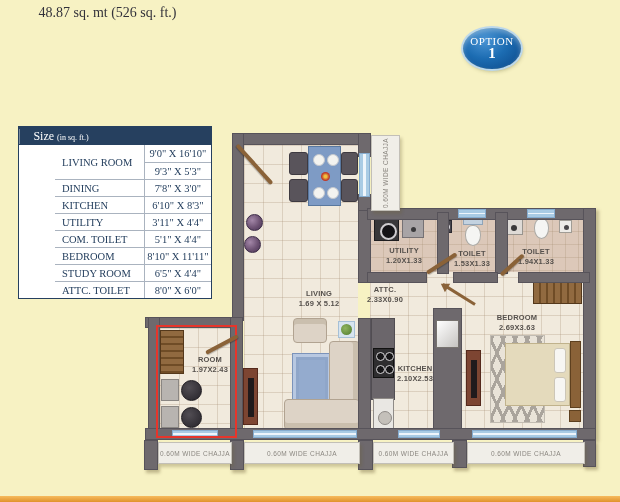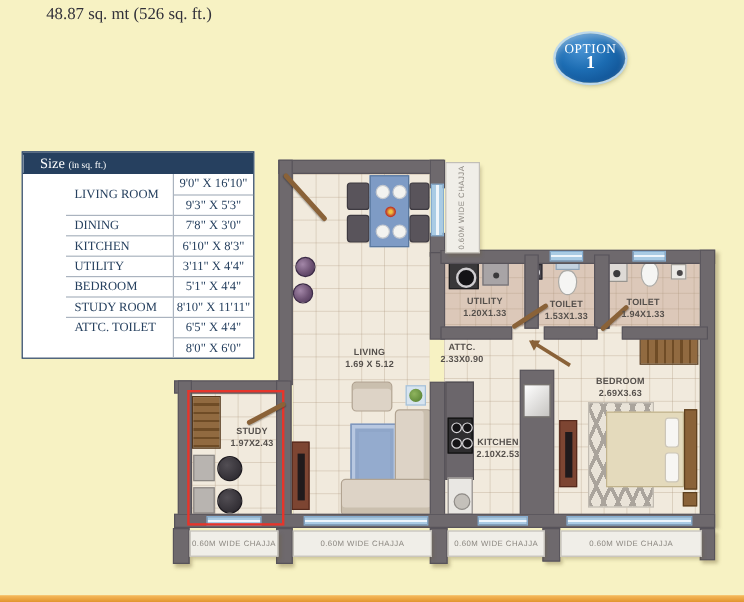--- a/index.html
+++ b/index.html
@@ -89,20 +89,21 @@
         <span style="width:100%;text-align:center;"><span>Size</span>
         <span class="small">(in sq. ft.)</span></span>
       </div>
     </div>
     <div class="tbl-body">
       <div class="col-a">
         <div class="cell cell-a dbl">LIVING ROOM</div>
         <div class="cell cell-a">DINING</div>
         <div class="cell cell-a">KITCHEN</div>
         <div class="cell cell-a">UTILITY</div>
+        <div class="cell cell-a">COM. TOILET</div>
         <div class="cell cell-a">BEDROOM</div>
         <div class="cell cell-a">STUDY ROOM</div>
         <div class="cell cell-a">ATTC. TOILET</div>
       </div>
       <div class="col-s">
         <div class="cell cell-s">9'0" X 16'10"</div>
         <div class="cell cell-s">9'3" X 5'3"</div>
         <div class="cell cell-s">7'8" X 3'0"</div>
         <div class="cell cell-s">6'10" X 8'3"</div>
         <div class="cell cell-s">3'11" X 4'4"</div>
@@ -250,21 +251,21 @@
   </div>
 
   <div class="redbox" style="left:156px;top:325px;width:77px;height:109px;"></div>
 
   <div class="door" style="left:237px;top:143px;width:52px;transform:rotate(48deg);"></div>
   <div class="door" style="left:206px;top:351px;width:36px;transform:rotate(-28deg);"></div>
   <div class="door" style="left:427px;top:271px;width:35px;transform:rotate(-33deg);"></div>
   <div class="door" style="left:501px;top:273px;width:30px;transform:rotate(-42deg);"></div>
   <div class="arrow" style="left:475px;top:303px;width:38px;transform:rotate(-148deg);"></div>
 
-  <div class="rlabel" style="left:273px;top:289px;">
+  <div class="rlabel" style="left:284px;top:289px;">
     <div>LIVING</div>
     <div>1.69 X 5.12</div>
   </div>
   <div class="rlabel" style="left:350px;top:285px;">
     <div>ATTC.</div>
     <div>2.33X0.90</div>
   </div>
   <div class="rlabel" style="left:369px;top:246px;">
     <div>UTILITY</div>
     <div>1.20X1.33</div>
@@ -279,18 +280,18 @@
   </div>
   <div class="rlabel" style="left:380px;top:364px;">
     <div>KITCHEN</div>
     <div>2.10X2.53</div>
   </div>
   <div class="rlabel" style="left:482px;top:313px;">
     <div>BEDROOM</div>
     <div>2.69X3.63</div>
   </div>
   <div class="rlabel" style="left:175px;top:355px;">
-    <div>STUDY</div>
+    <div>ROOM</div>
     <div>1.97X2.43</div>
   </div>
 
   <div class="orangebar"></div>
 </div>
 
 </body></html>

